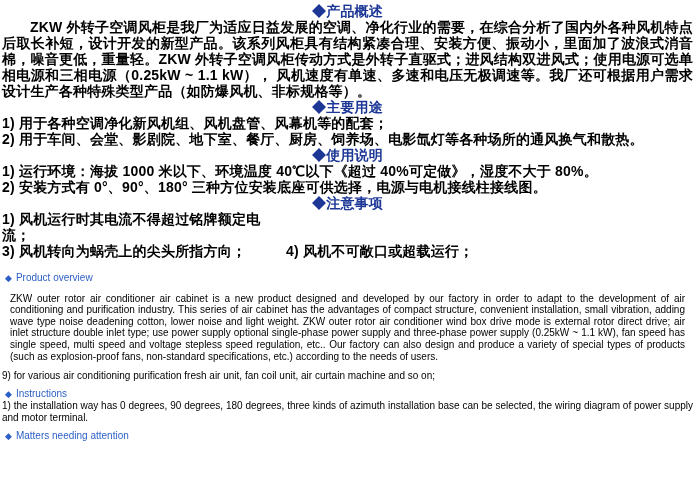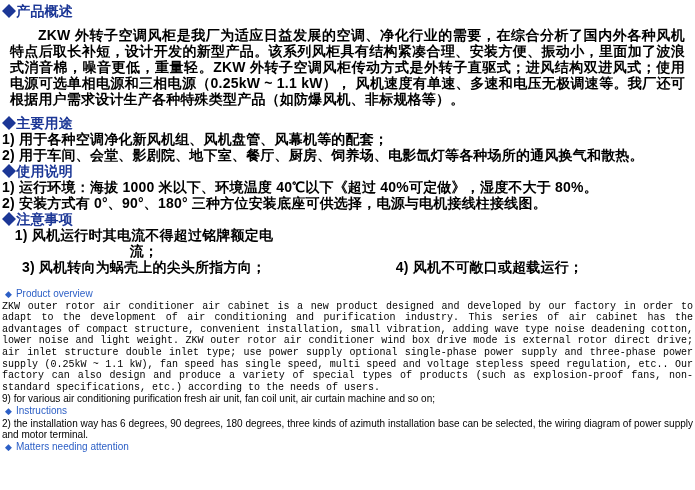--- a/index.html
+++ b/index.html
@@ -10,41 +10,41 @@
   }
   .page { padding: 3px 2px 0 2px; }
 
   
   .cn {
     font-size: 14px;
     line-height: 16px;
     font-weight: 700;
     letter-spacing: 0.2px;
   }
-  .cn-heading { color: var(--cn-heading, #1c3796); }
+  .cn-heading { color: var(--cn-heading, #1c3796); text-align: center; }
   .cn-heading .diamond { margin-right: 0; }
   .cn-para {
     text-align: justify;
     text-indent: 2em;
-    margin: 8px;
+    margin: 0;
   }
   .cn-item { text-align: justify; }
-  .attn-row { display: grid; grid-template-columns: 284px auto; text-align: center; }
+  .attn-row { display: grid; grid-template-columns: 284px auto; }
 
   
   .en {
     margin-top: 13px;
     font-size: 10px;
     line-height: 11.6px;
     font-weight: 400;
     letter-spacing: 0px;
   }
-  .en-heading { color: var(--en-heading, #2c5fc6); padding-left: 3px; }
+  .en-heading { color: var(--en-heading, #2c5fc6); padding-left: 3px; margin-top: 6px; }
   .en-heading .diamond { margin-right: 4px; font-size: 9px; }
-  .en-para { text-align: justify; margin: 0; font-family: Liberation Mono, monospace; }
+  .en-para { text-align: justify; margin: 8px; }
   .en-item { text-align: justify; }
 </style>
 </head>
 <body style="background: rgb(255, 255, 255); color: rgb(0, 0, 0);">
 
 <div class="page">
 
   <div class="cn">
 
     <div class="cn-heading">
@@ -84,21 +84,21 @@
     <div class="en-heading">
       <span class="diamond">◆</span><span>Product overview</span>
     </div>
     <p class="en-para">ZKW outer rotor air conditioner air cabinet is a new product designed and developed by our factory in order to adapt to the development of air conditioning and purification industry. This series of air cabinet has the advantages of compact structure, convenient installation, small vibration, adding wave type noise deadening cotton, lower noise and light weight. ZKW outer rotor air conditioner wind box drive mode is external rotor direct drive; air inlet structure double inlet type; use power supply optional single-phase power supply and three-phase power supply (0.25kW ~ 1.1 kW), fan speed has single speed, multi speed and voltage stepless speed regulation, etc.. Our factory can also design and produce a variety of special types of products (such as explosion-proof fans, non-standard specifications, etc.) according to the needs of users.</p>
 
     <div class="en-item">9) for various air conditioning purification fresh air unit, fan coil unit, air curtain machine and so on;</div>
 
     <div class="en-heading">
       <span class="diamond">◆</span><span>Instructions</span>
     </div>
-    <div class="en-item">2) the installation way has 6 degrees, 90 degrees, 180 degrees, three kinds of azimuth installation base can be selected, the wiring diagram of power supply and motor terminal.</div>
+    <div class="en-item">1) the installation way has 0 degrees, 90 degrees, 180 degrees, three kinds of azimuth installation base can be selected, the wiring diagram of power supply and motor terminal.</div>
 
     <div class="en-heading">
       <span class="diamond">◆</span><span>Matters needing attention</span>
     </div>
 
   </div>
 
 </div>
 
 </body></html>

